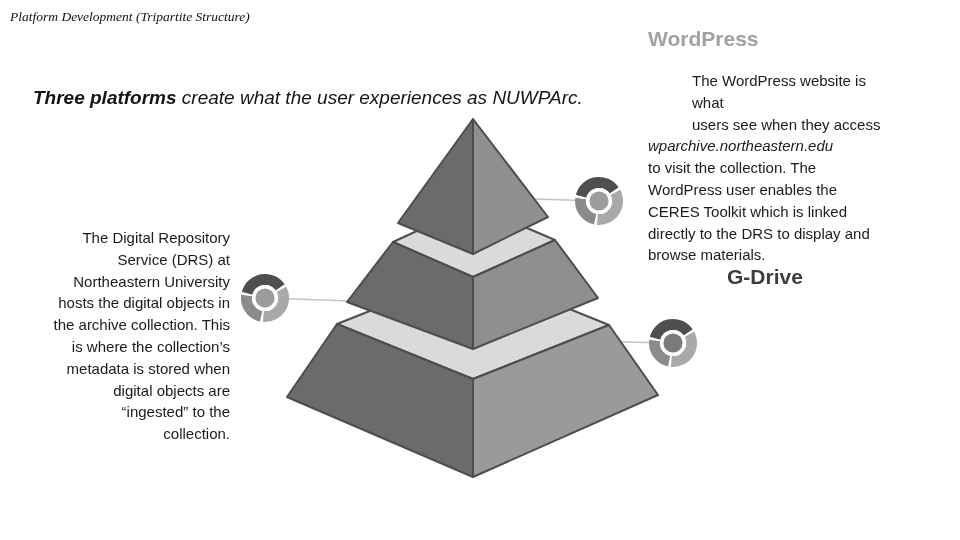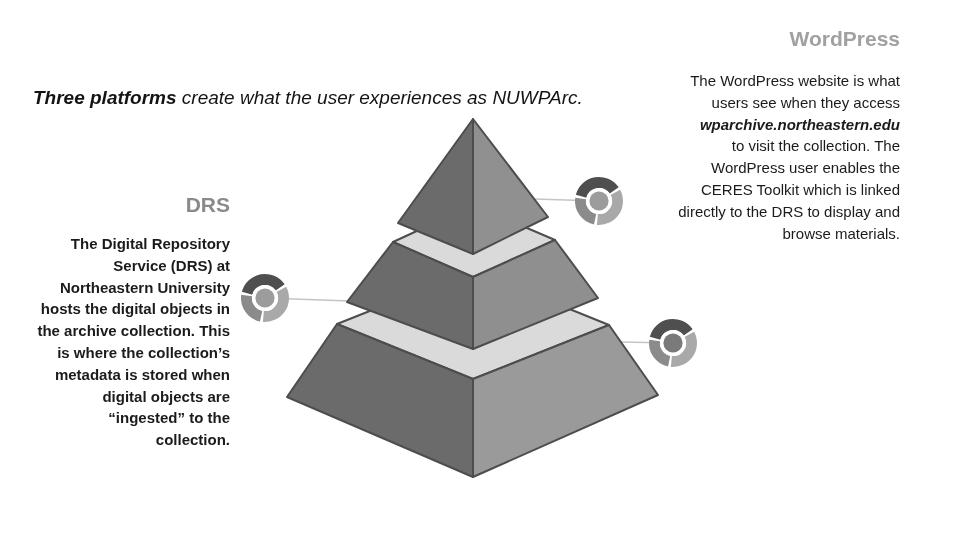--- a/index.html
+++ b/index.html
@@ -35,52 +35,53 @@
   .face-right-mid{fill:#8f8f8f;}
   .face-right-bottom{fill:#9a9a9a;}
   .connector{stroke:#c4c4c4;stroke-width:1.5;fill:none;}
   .seg{fill:none;stroke-width:11;}
   .seg-dark{stroke:#4f4f4f;}
   .seg-light{stroke:#a9a9a9;}
   .seg-mid{stroke:#8b8b8b;}
   .dot-default{fill:#9c9c9c;}
   .dot-darker{fill:#7a7a7a;}
 
-  .text-block{position:absolute;text-align:right;}
+  .text-block{position:absolute;}
   .text-block h2{
     margin:0;
     font-size:21px;line-height:25px;font-weight:bold;
   }
   .wp-block{left:648px;top:26px;width:252px;}
   .wp-block h2{color:#a1a1a1;}
   .drs-block{left:28px;top:192px;width:202px;text-align:right;}
   .drs-block h2{color:#8a8a8a;}
   .gd-block{left:727px;top:264px;width:208px;}
   .gd-block h2{color:#3d3d3d;}
   .body{
     display:block;
     font-size:15px;line-height:21.8px;
     color:#1b1b1b;
     white-space:pre-line;
   }
-  .wp-block .body-first{margin-top:19px;}
-  .drs-block .body{margin-top:16px;font-weight:bold;}
+  .wp-block .body-first{margin-top:19px;margin-left:44px;}
+  .drs-block .body{margin-top:35px;}
   .gd-block .body{margin-top:17px;}
   .url-line{
     display:block;
     font-size:15px;line-height:21.8px;
-    font-weight:bold;font-style:italic;
+    font-weight:normal;font-style:italic;
     color:#1b1b1b;
   }
 </style>
 </head>
 <body>
 
 <div class="slide">
 
+  <div class="kicker">Platform Development (Tripartite Structure)</div>
 
   <div class="subtitle"><span class="lead">Three platforms</span><span> create what the user experiences as NUWPArc.</span></div>
 
   <svg class="diagram-svg" width="960" height="540" viewBox="0 0 960 540" xmlns="http://www.w3.org/2000/svg">
     <defs>
       <g id="donut-ring-def">
         <path class="seg seg-dark" d="M -17.87 -4.79 A 18.5 18.5 0 0 1 15.16 -10.61"></path>
         <path class="seg seg-light" d="M 16.33 -8.69 A 18.5 18.5 0 0 1 -1.61 18.43"></path>
         <path class="seg seg-mid" d="M -3.85 18.10 A 18.5 18.5 0 0 1 -18.32 -2.57"></path>
         <circle r="13.1" fill="#ffffff"></circle>
@@ -122,29 +123,29 @@
 users see when they access</span>
     <span class="url-line">wparchive.northeastern.edu</span>
     <span class="body">to visit the collection. The
 WordPress user enables the
 CERES Toolkit which is linked
 directly to the DRS to display and
 browse materials.</span>
   </div>
 
   <div class="text-block drs-block">
-    <h2>DRS</h2>
     <span class="body">The Digital Repository
 Service (DRS) at
 Northeastern University
 hosts the digital objects in
 the archive collection. This
 is where the collection’s
 metadata is stored when
 digital objects are
 “ingested” to the
 collection.</span>
   </div>
 
   <div class="text-block gd-block">
+    <h2>G-Drive</h2>
   </div>
 
 </div>
 
 </body></html>

